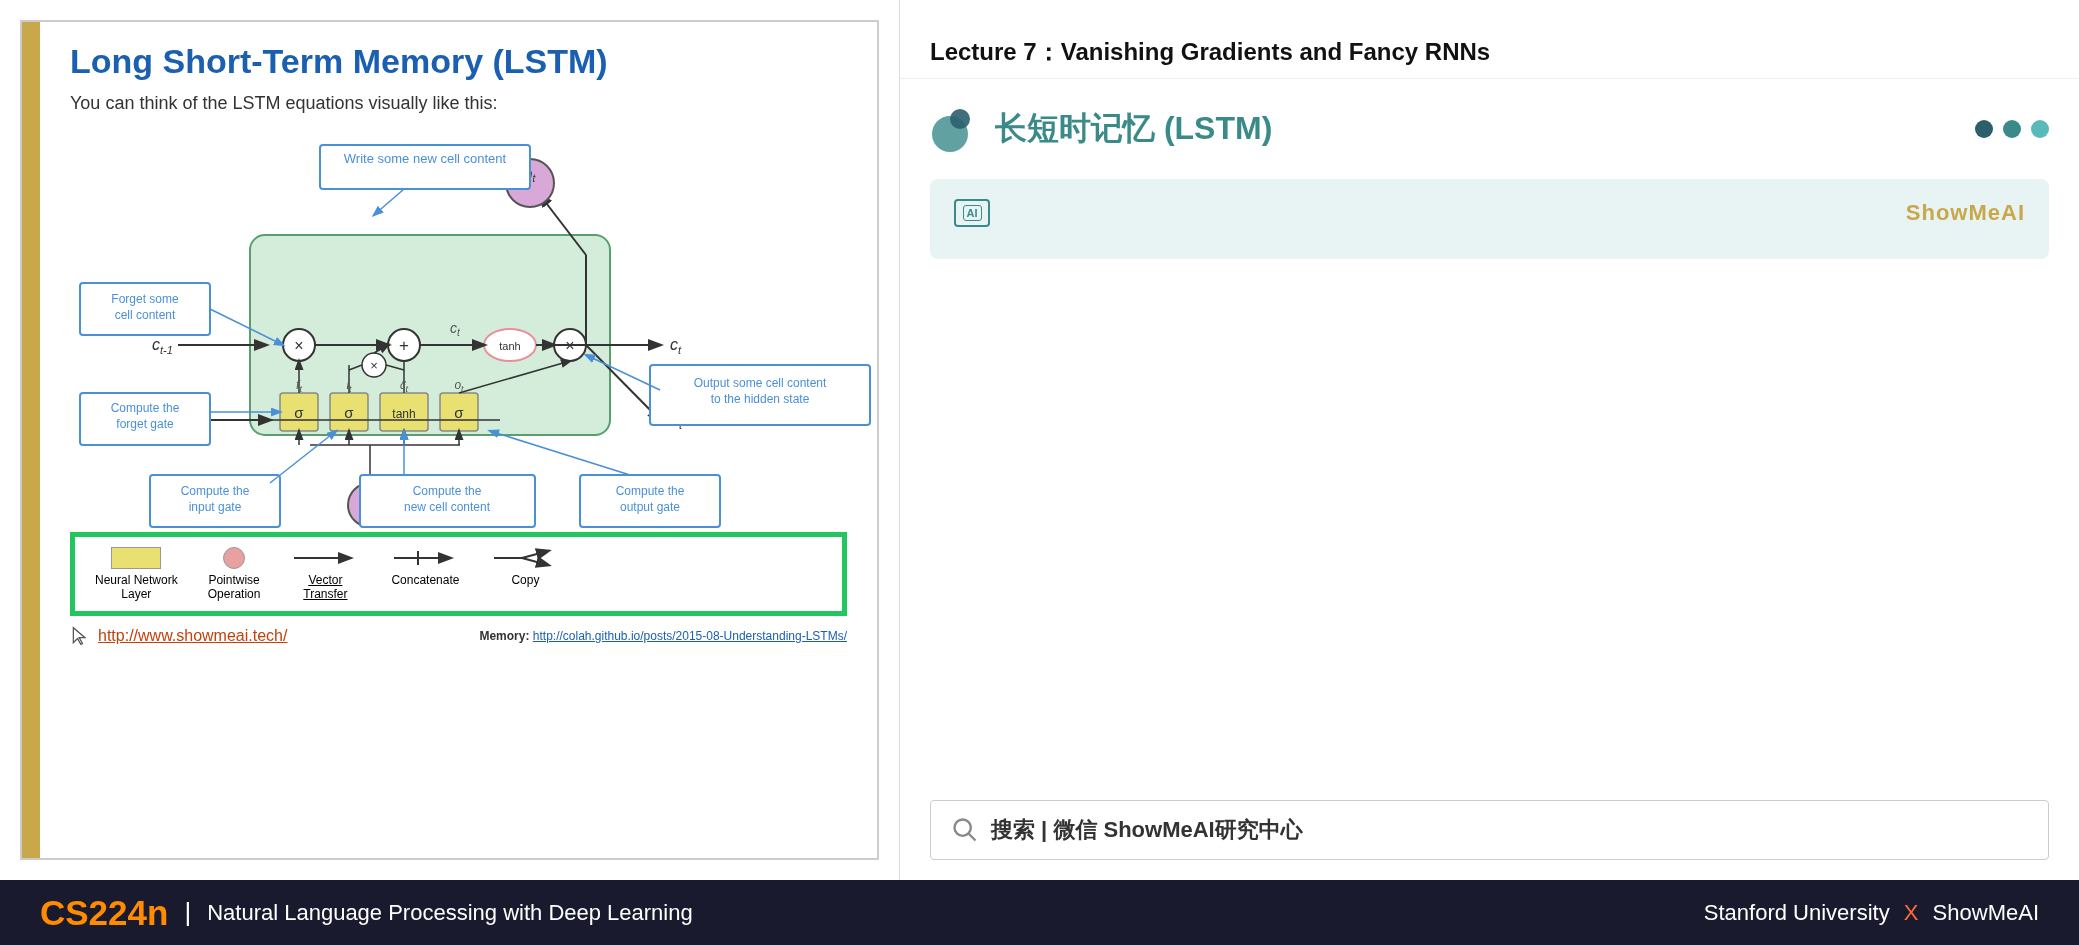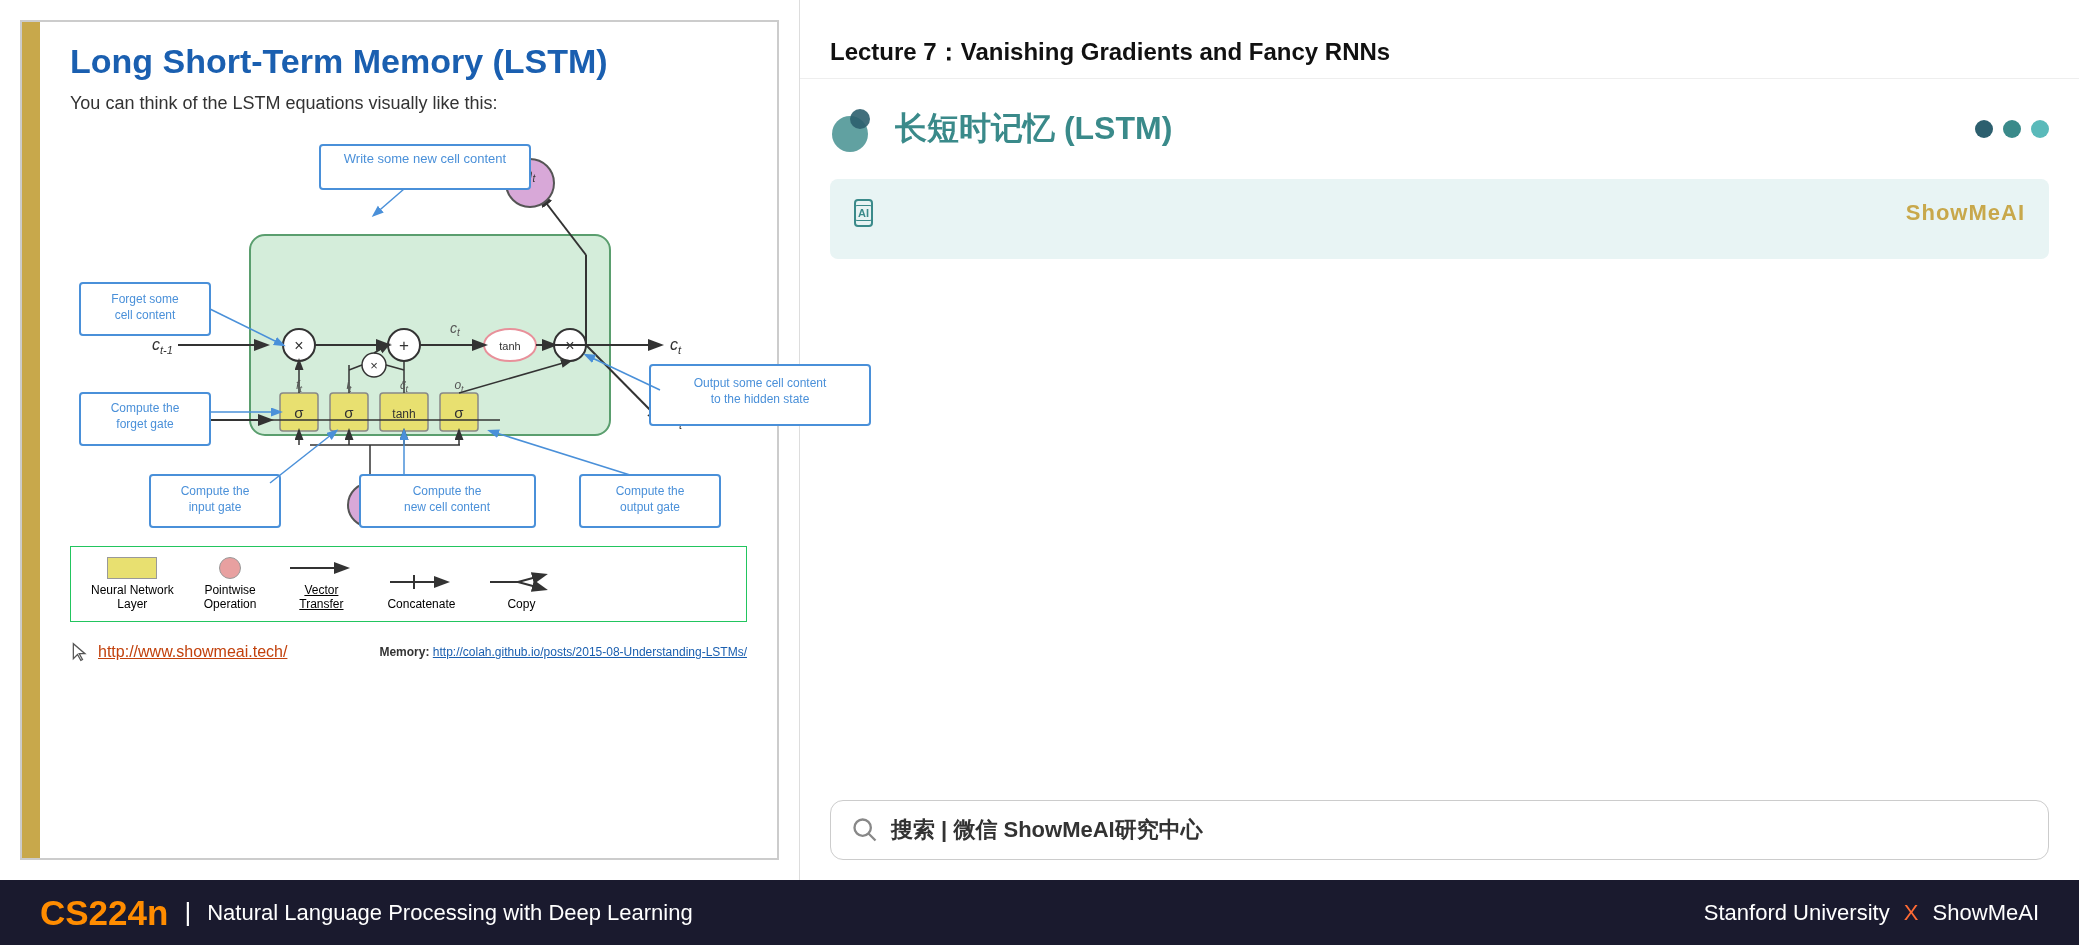--- a/index.html
+++ b/index.html
@@ -15,21 +15,21 @@
 
     
     .main-content {
       display: flex;
       flex: 1;
       overflow: hidden;
     }
 
     
     .slide-area {
-      width: 800px;
+      width: 900px;
       background: #fff;
       border-right: 1px solid #ddd;
       position: relative;
       display: flex;
       flex-direction: column;
     }
 
     .slide-container {
       flex: 1;
       margin: 20px;
@@ -79,25 +79,25 @@
 
     
     .lstm-svg {
       width: 100%;
       height: 100%;
     }
 
     
     .legend {
       display: flex;
-      align-items: flex-end;
+      align-items: flex-start;
       gap: 30px;
-      border: 1px solid #22c55e;
+      border: 5px solid #22c55e;
       padding: 10px 20px;
-      margin: 16px 0;
+      margin: 2px 0;
       font-size: 13px;
     }
 
     .legend-item {
       display: flex;
       flex-direction: column;
       align-items: center;
       gap: 4px;
       font-size: 12px;
       text-align: center;
@@ -193,21 +193,21 @@
     }
 
     .ai-card-header {
       display: flex;
       align-items: center;
       justify-content: space-between;
       margin-bottom: 12px;
     }
 
     .ai-badge {
-      width: 19px;
+      width: 36px;
       height: 28px;
       border: 2px solid #3a8a8a;
       border-radius: 4px;
       display: flex;
       align-items: center;
       justify-content: center;
       font-size: 11px;
       color: #3a8a8a;
       font-weight: bold;
     }
@@ -221,21 +221,21 @@
 
     .ai-card-text {
       font-size: 20px;
       color: #222;
       line-height: 1.5;
     }
 
     .search-bar {
       margin: auto 30px 20px;
       border: 1px solid #ccc;
-      border-radius: 13px;
+      border-radius: 4px;
       padding: 14px 20px;
       display: flex;
       align-items: center;
       gap: 12px;
       font-size: 22px;
       color: #333;
     }
 
     
     .bottom-bar {

